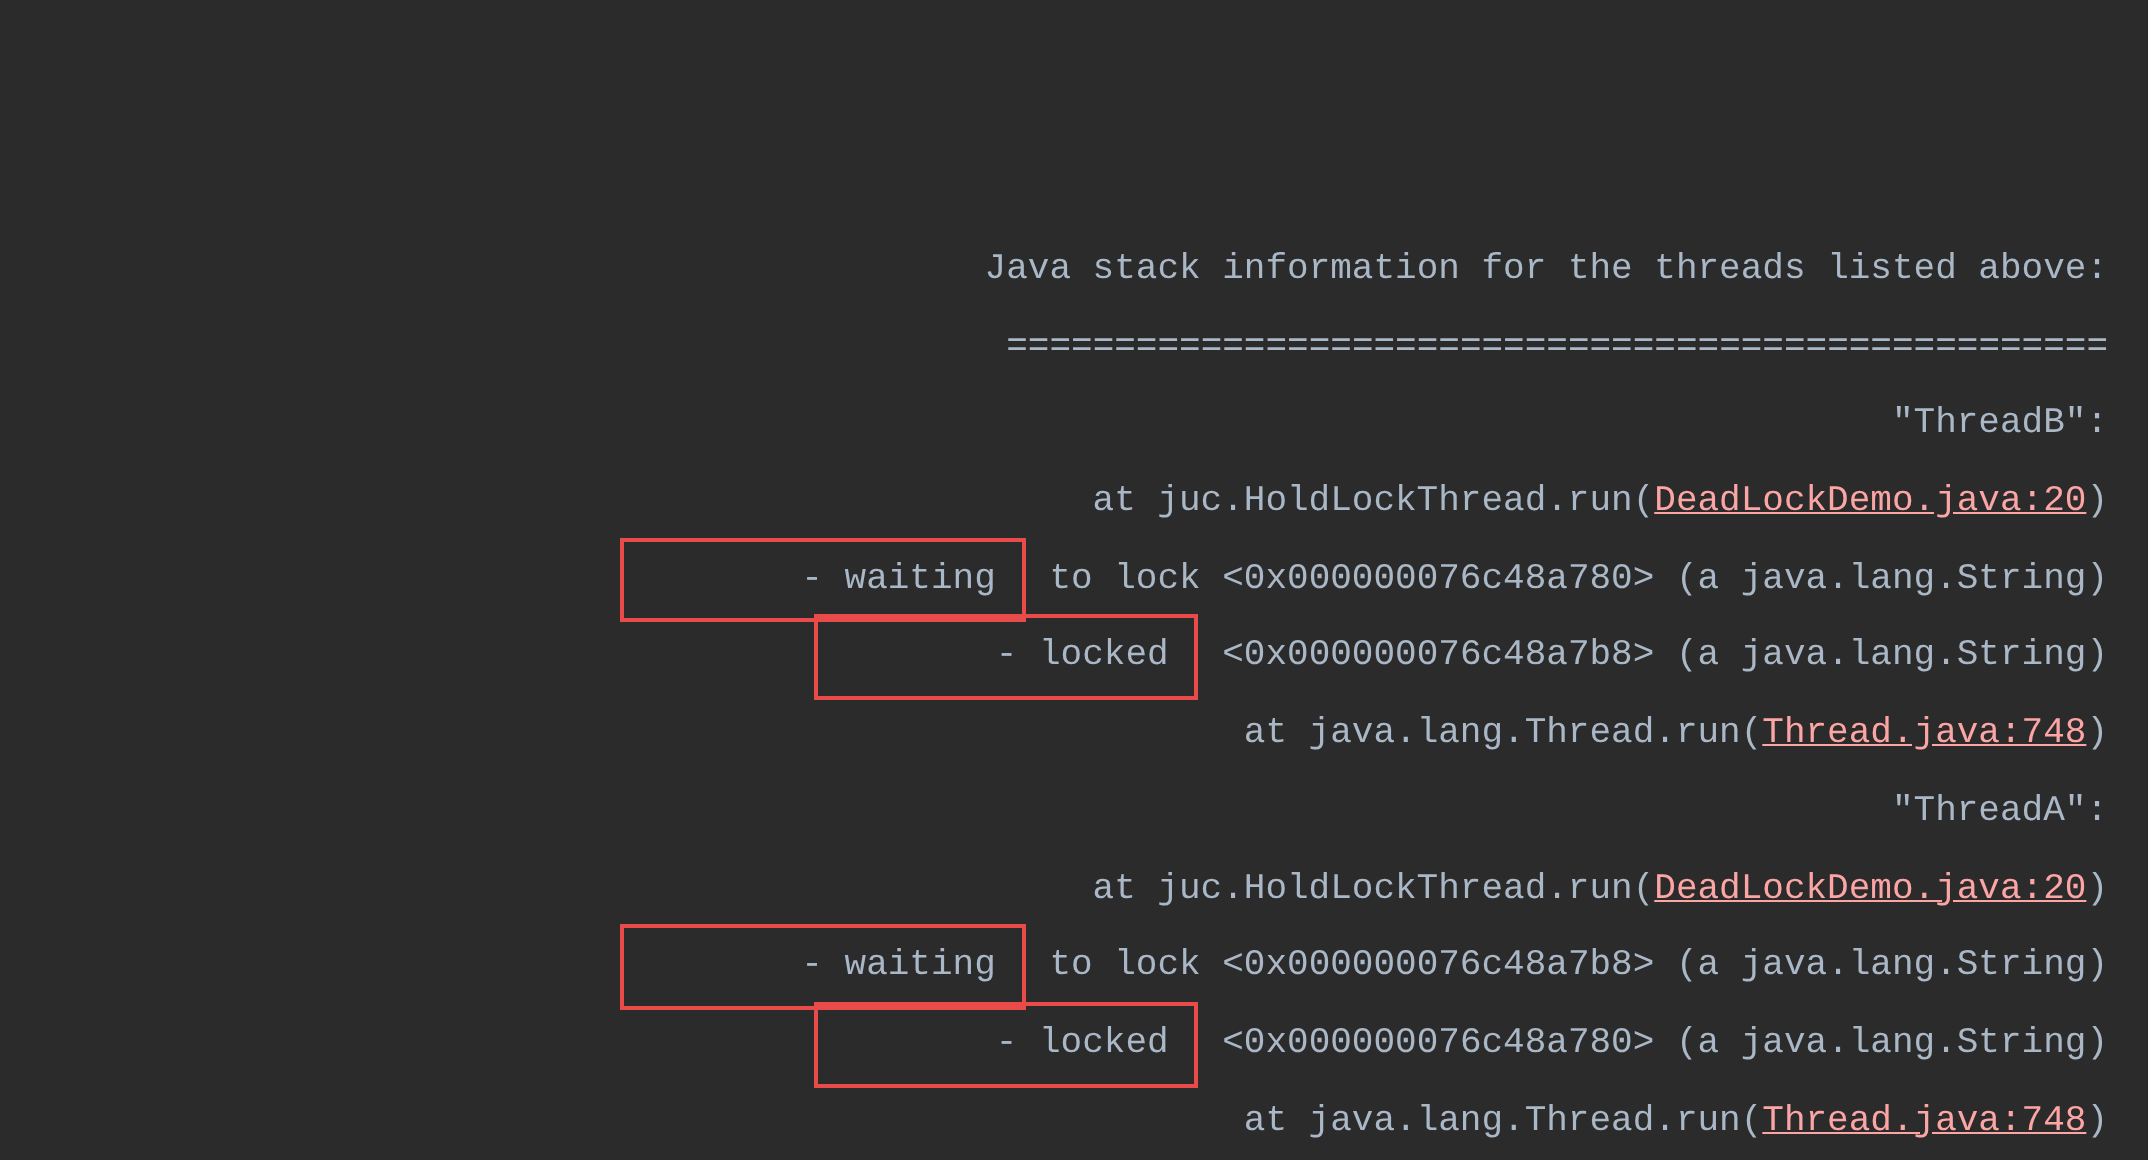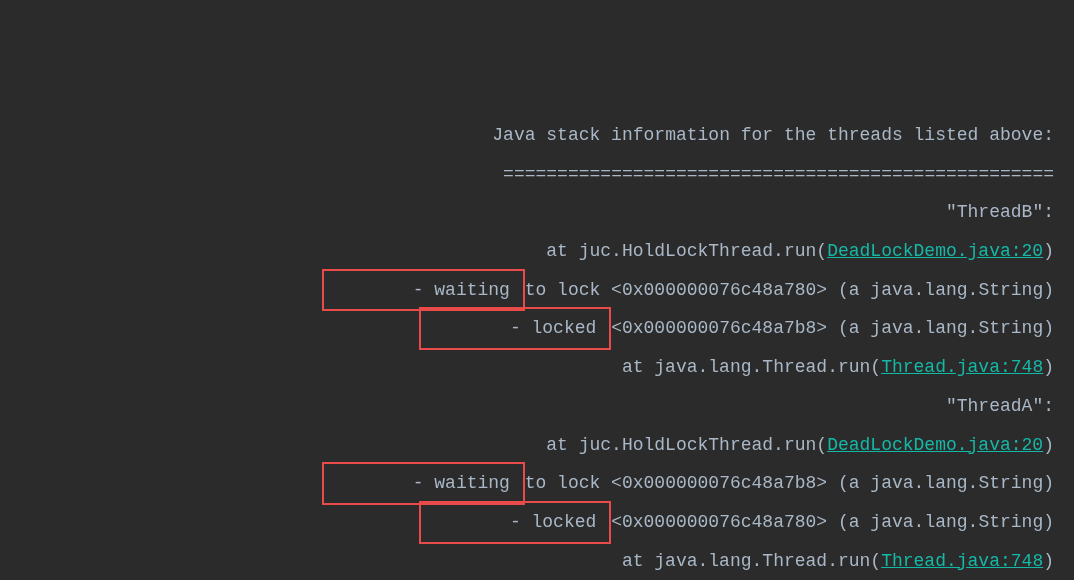--- a/index.html
+++ b/index.html
@@ -14,29 +14,29 @@
       width: 1074px;
       height: 580px;
       overflow: hidden;
     }
     .line {
       display: block;
       line-height: 2.15;
       text-align: right;
     }
     .link {
-      color: #14b8a6;
+      color: #fca5a5;
       text-decoration: underline;
       cursor: pointer;
     }
     .red-box {
       border: 2px solid #e94b4b;
       display: inline-block;
       padding: 0 2px;
-      margin: -2px 0;
+      margin: -2px 12px;
     }
   </style>
 </head>
 <body>
 
 
 
 <span class="line">Java stack information for the threads listed above:</span><span class="line">===================================================</span><span class="line">"ThreadB":</span><span class="line"><span>	at juc.HoldLockThread.run(</span><span class="link">DeadLockDemo.java:20</span><span>)</span></span><span class="line"><span class="red-box">	- waiting </span><span>to lock &lt;0x000000076c48a780&gt; (a java.lang.String)</span></span><span class="line"><span class="red-box">	- locked </span><span>&lt;0x000000076c48a7b8&gt; (a java.lang.String)</span></span><span class="line"><span>	at java.lang.Thread.run(</span><span class="link">Thread.java:748</span><span>)</span></span><span class="line">"ThreadA":</span><span class="line"><span>	at juc.HoldLockThread.run(</span><span class="link">DeadLockDemo.java:20</span><span>)</span></span><span class="line"><span class="red-box">	- waiting </span><span>to lock &lt;0x000000076c48a7b8&gt; (a java.lang.String)</span></span><span class="line"><span class="red-box">	- locked </span><span>&lt;0x000000076c48a780&gt; (a java.lang.String)</span></span><span class="line"><span>	at java.lang.Thread.run(</span><span class="link">Thread.java:748</span><span>)</span></span>
 
 

